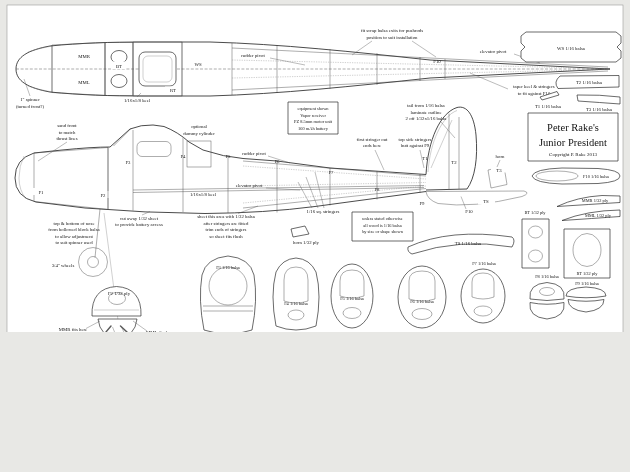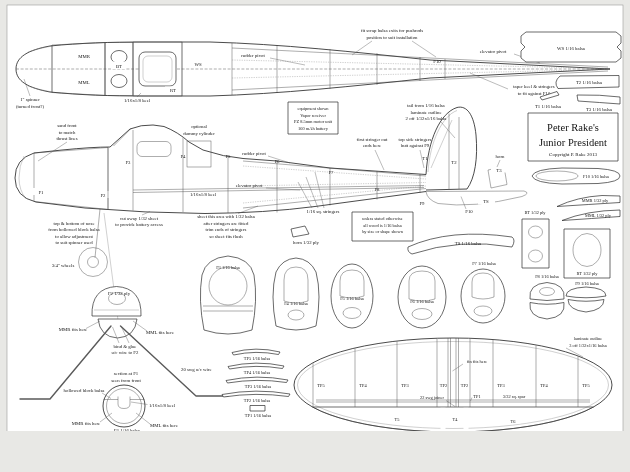--- a/index.html
+++ b/index.html
@@ -1,16 +1,16 @@
 <!DOCTYPE html>
 <html><head>
 <meta charset="utf-8">
 <style>
   html,body{margin:0;padding:0;background:#e8e8e5;}
-  #stage{width:630px;height:431px;position:relative;background:#e8e8e5;overflow:hidden;}
+  #stage{width:630px;height:332px;position:relative;background:#e8e8e5;overflow:hidden;}
   svg{position:absolute;top:0;left:0;}
   .outline{fill:none;stroke:#2b2b2b;stroke-width:.85;stroke-linejoin:round;}
   .part{fill:#fff;stroke:#2b2b2b;stroke-width:.7;stroke-linejoin:round;}
   .thin{fill:none;stroke:#4a4a4a;stroke-width:.45;}
   .thin2{fill:none;stroke:#777;stroke-width:.35;}
   .dash{stroke-dasharray:3 1.6;}
   .dash2{stroke-dasharray:1.3 1.1;}
   .lead{fill:none;stroke:#555;stroke-width:.4;}
   .wire{fill:none;stroke:#5a5a5a;stroke-width:1.4;stroke-linecap:round;}
   .lbl{font:4.8px "Liberation Serif", serif;fill:#161616;}

